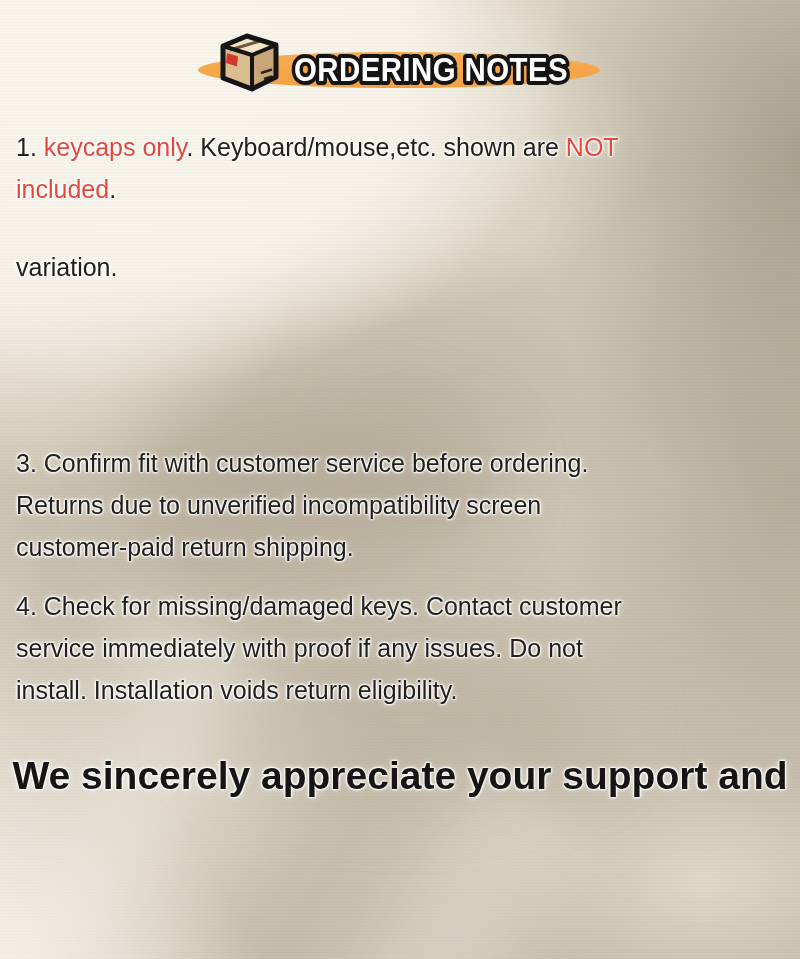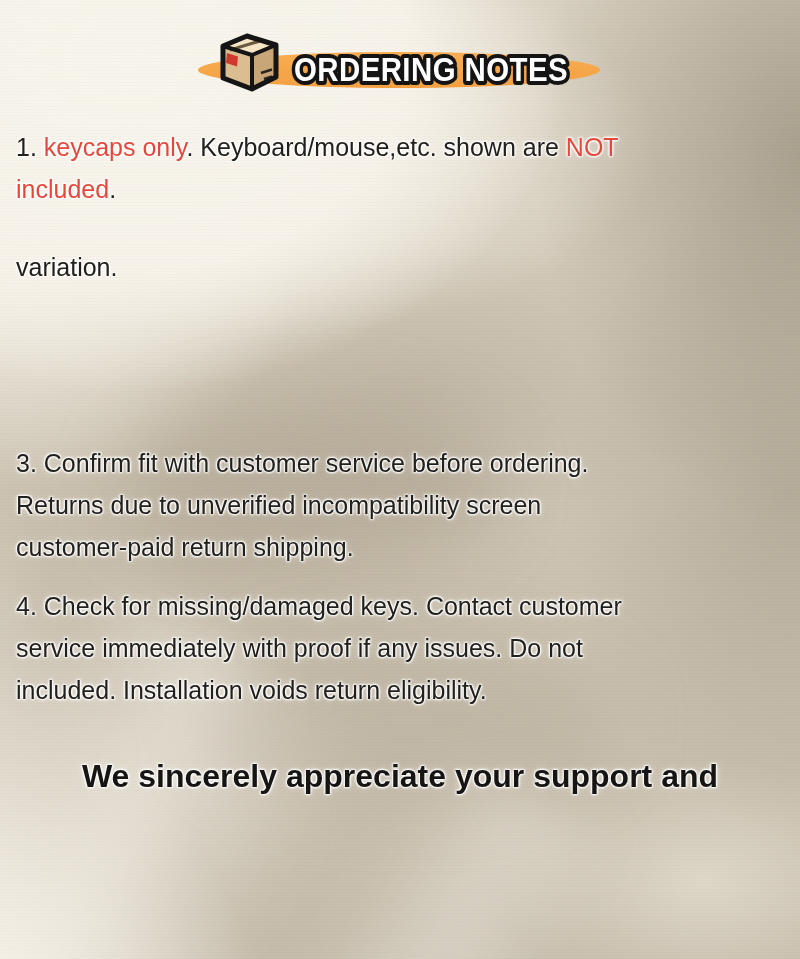--- a/index.html
+++ b/index.html
@@ -50,21 +50,21 @@
   .note { position:absolute; left:16px; width:770px;
           font-size:25px; line-height:42px; color:#22201d;
           text-shadow:-1px -1px 2px rgba(255,255,255,.85), 1px -1px 2px rgba(255,255,255,.85),
                       -1px  1px 2px rgba(255,255,255,.85), 1px  1px 2px rgba(255,255,255,.85),
                        0 0 9px rgba(255,255,255,.55); }
   .n1{ top:126px; } .n2{ top:246px; } .n3{ top:410px;margin-top:32px; } .n4{ top:585px; }
   .hl { color:#e5483b; }
 
   
   .thanks { position:absolute; left:0; right:0; top:754px; text-align:center;
-            font-weight:bold; font-size:32px; line-height:44px; color:#161513;
+            font-weight:bold; font-size:39px; line-height:44px; color:#161513;
             text-shadow:-1px -1px 2px rgba(255,255,255,.8), 1px -1px 2px rgba(255,255,255,.8),
                         -1px  1px 2px rgba(255,255,255,.8), 1px  1px 2px rgba(255,255,255,.8),
                          0 0 8px rgba(255,255,255,.5); }
 </style>
 </head>
 <body>
 
 <div class="canvas">
   <div class="bg"></div>
   <div class="streak s1"></div>
@@ -100,19 +100,19 @@
 
   <div class="note n3">
     <div><span>3. Confirm fit with customer service before ordering.</span></div>
     <div><span>Returns due to unverified incompatibility screen</span></div>
     <div><span>customer-paid return shipping.</span></div>
   </div>
 
   <div class="note n4">
     <div><span>4. Check for missing/damaged keys. Contact customer</span></div>
     <div><span>service immediately with proof if any issues. Do not</span></div>
-    <div><span>included. Installation voids return eligibility.</span></div>
+    <div><span>install. Installation voids return eligibility.</span></div>
   </div>
 
   <div class="thanks">
     <div>We sincerely appreciate your support and</div>
   </div>
 </div>
 
 </body></html>

